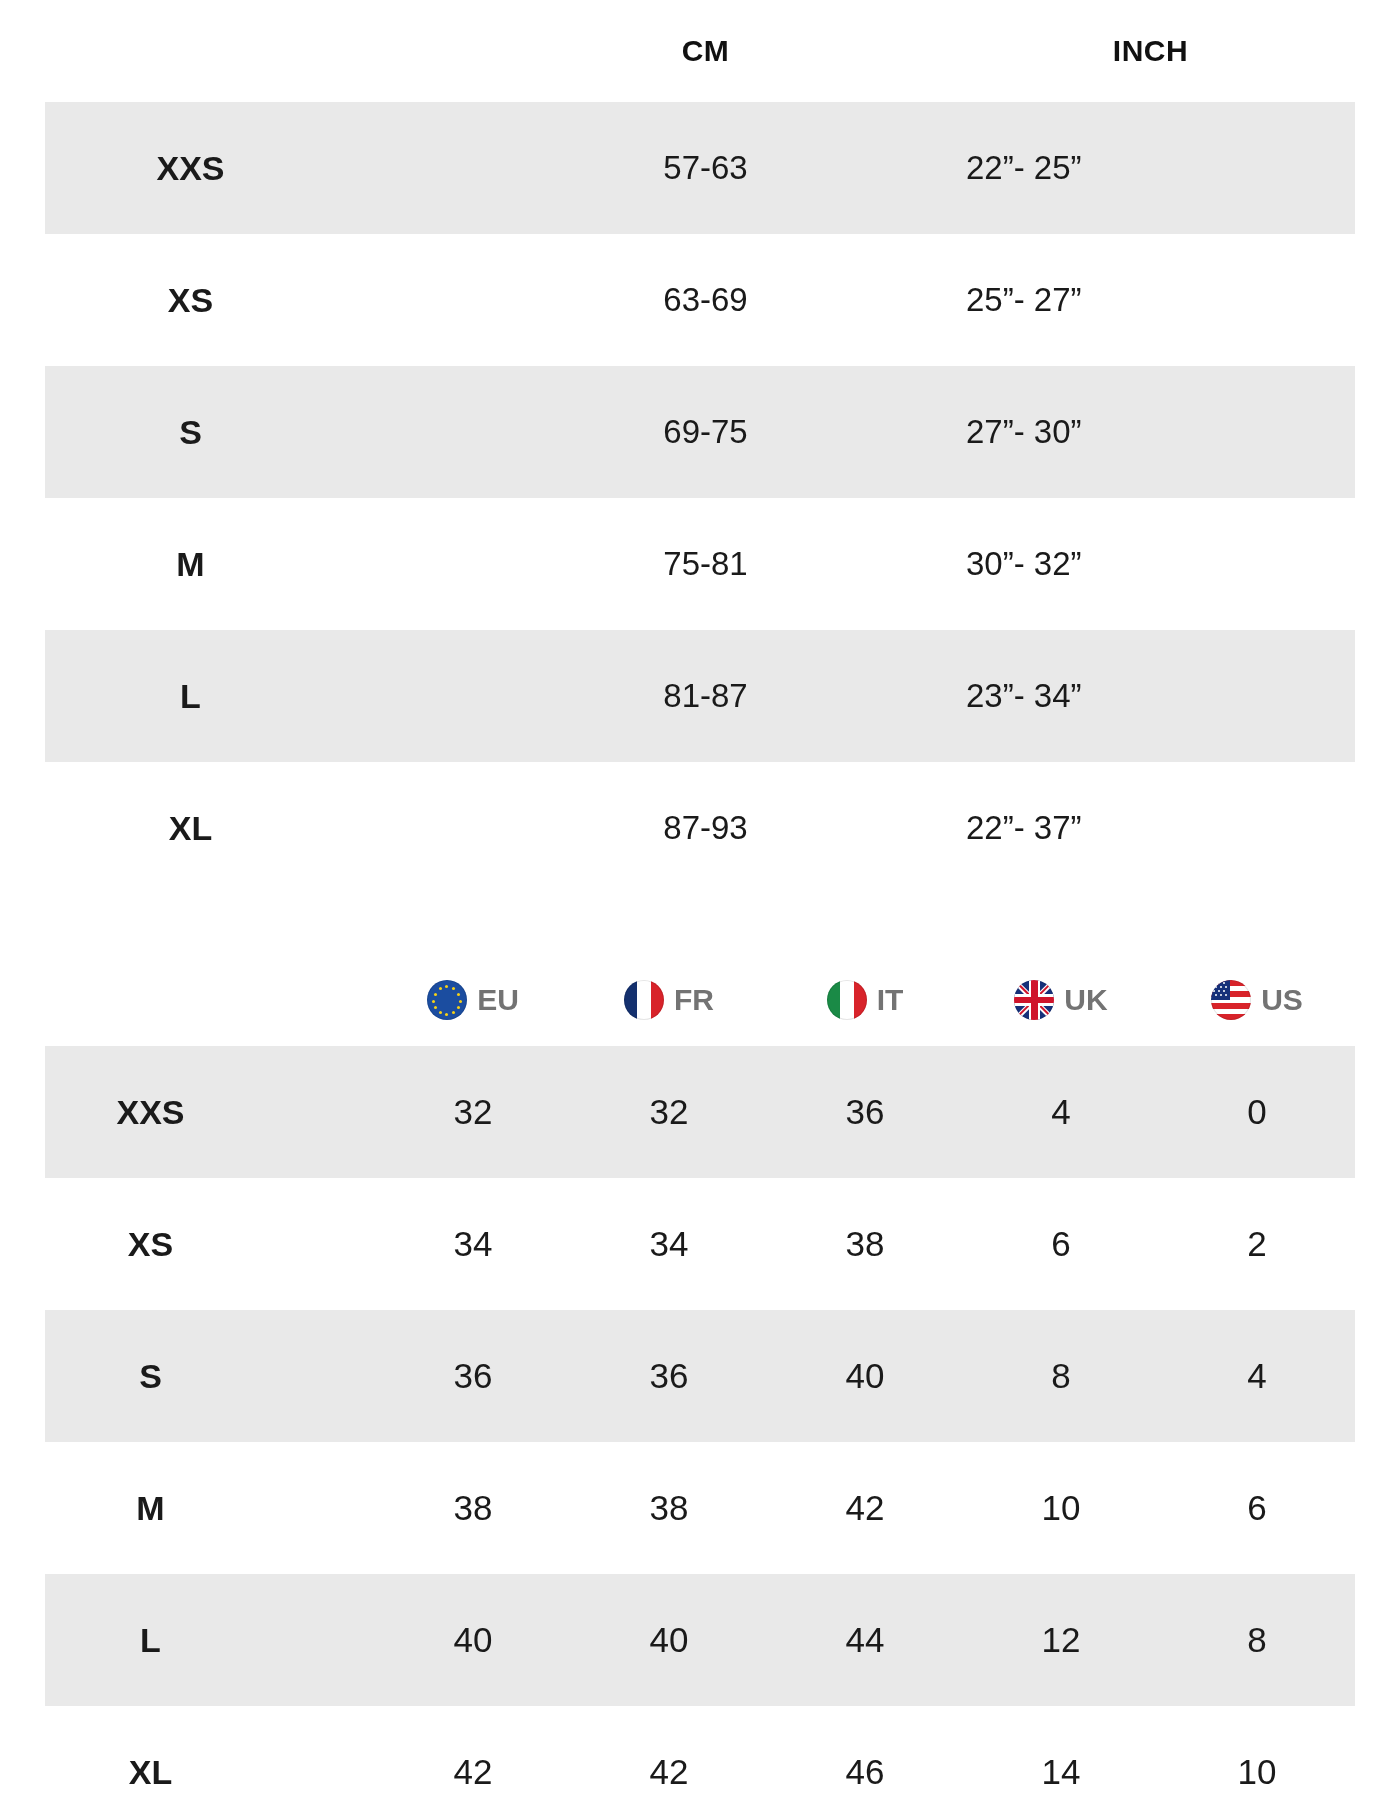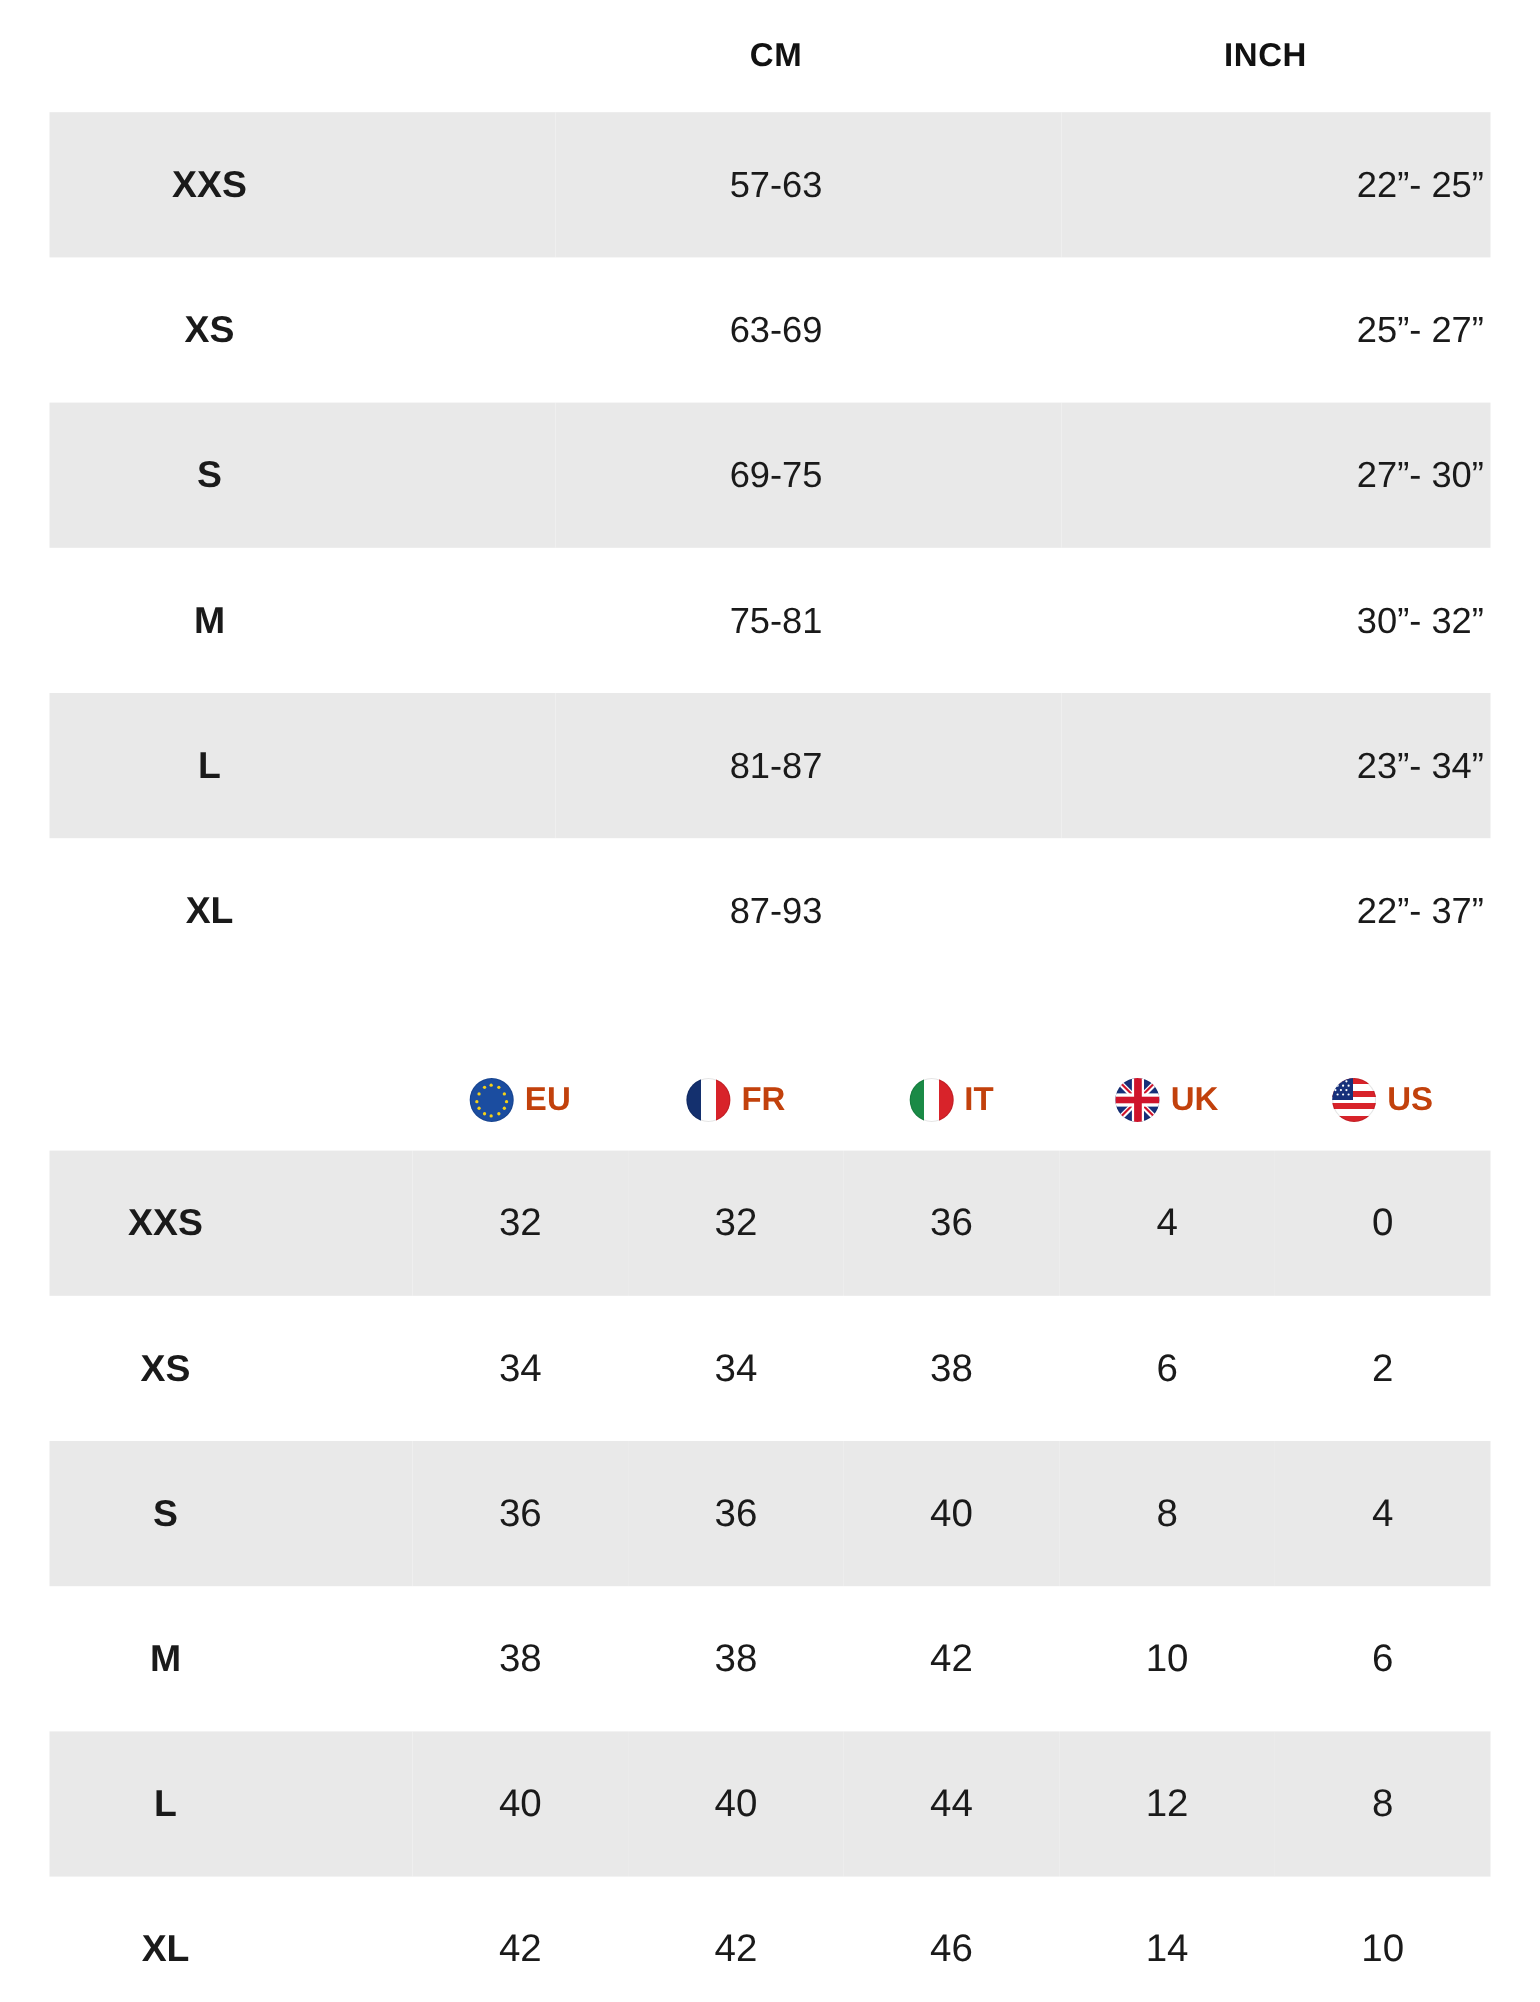--- a/index.html
+++ b/index.html
@@ -58,21 +58,21 @@
     font-weight: bold;
     font-size: 34px;
     text-align: center;
     padding-right: 170px;
   }
   .measure-table td.cm-cell {
     text-align: center;
     padding-right: 60px;
   }
   .measure-table td.inch-cell {
-    text-align: right;
+    text-align: left;
     padding-right: 6px;
   }
   .measure-table thead th.cm-head { text-align: center; padding-right: 60px; }
   .measure-table thead th.inch-head { text-align: center; padding-right: 20px; }
   .measure-table thead th.size-head { }
 
   .gap {
     height: 60px;
   }
 
@@ -86,21 +86,21 @@
   .region-table col.c-lab { width: 330px; }
   .region-table col.c-col { width: 196px; }
 
   .region-table thead th {
     height: 90px;
     vertical-align: middle;
     background: #ffffff;
     border: 0;
     font-size: 30px;
     font-weight: bold;
-    color: #c2410c;
+    color: #737373;
   }
   .region-head-inner {
     display: flex;
     align-items: center;
     justify-content: center;
     gap: 10px;
   }
   .region-table tbody td {
     height: 130px;
     vertical-align: middle;

